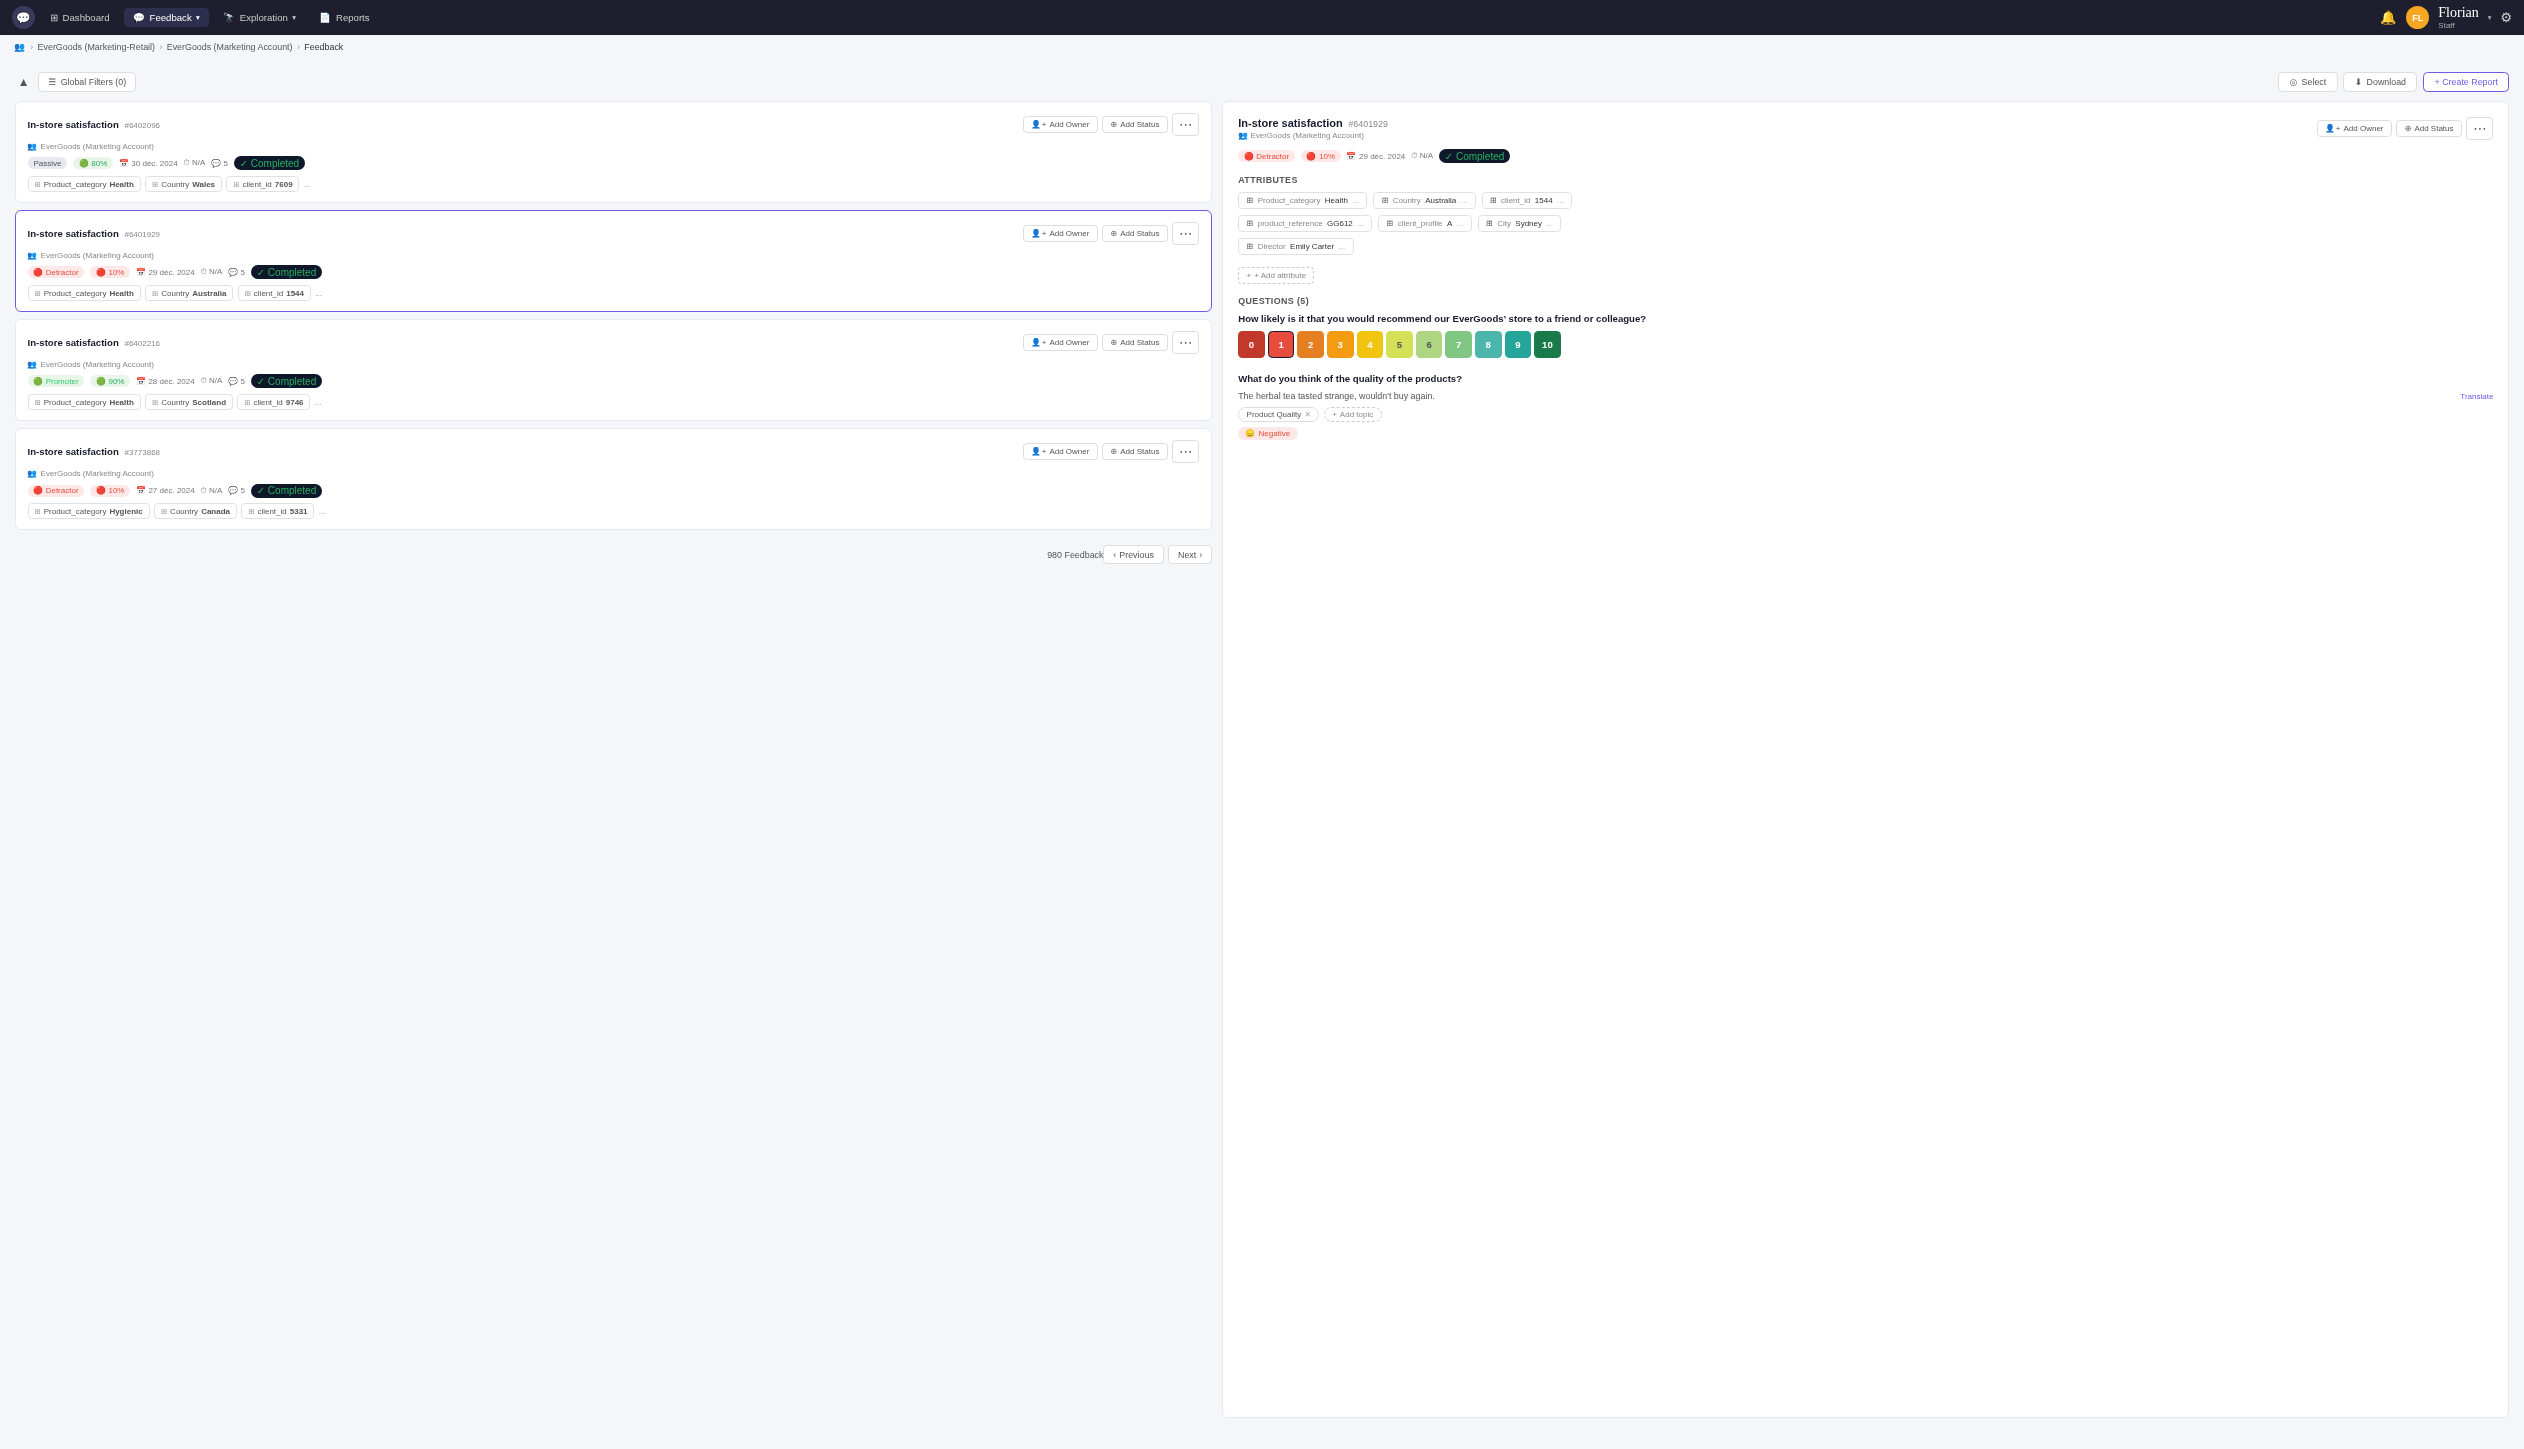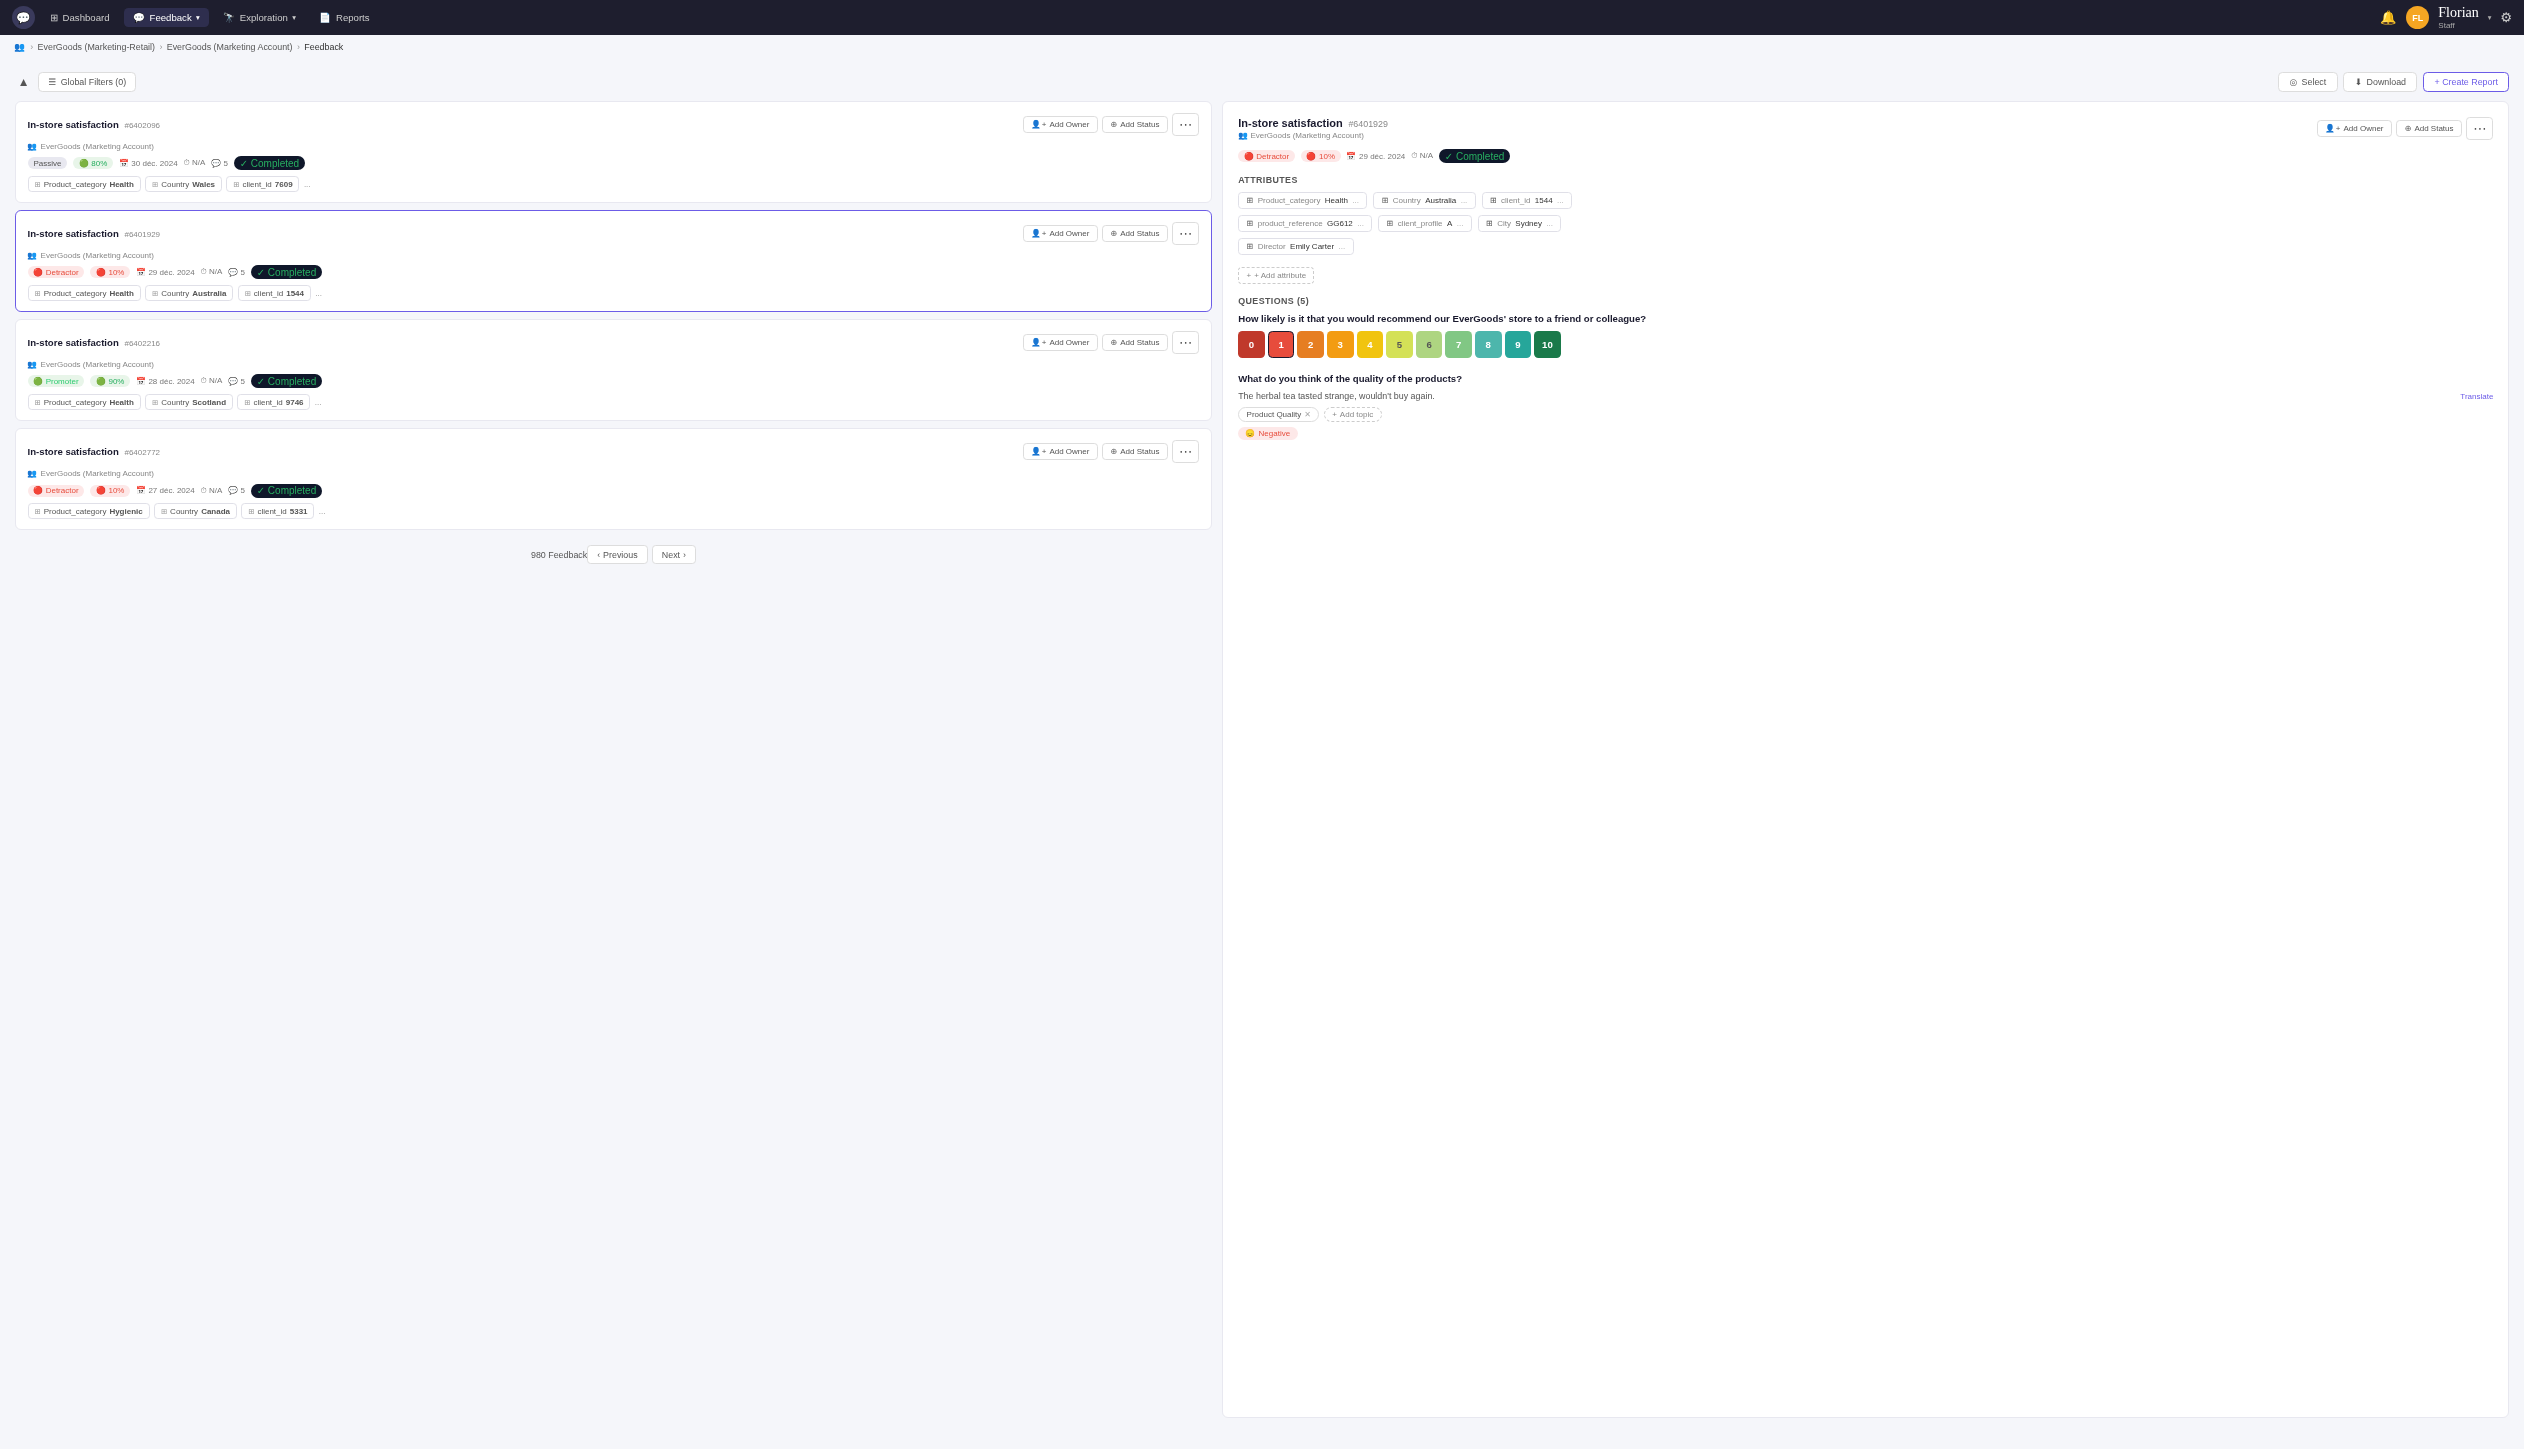--- a/index.html
+++ b/index.html
@@ -65,21 +65,21 @@
     .badge-score-red { background: #fde8e8; color: #e74c3c; border-radius: 8.9px; padding: 1.5px 5.9px; font-size: 8px; font-weight: 500; }
     .badge-completed { background: #0f172a; color: #27ae60; border-radius: 8.9px; padding: 1.5px 5.9px; font-size: 10px; }
     .meta-date, .meta-na, .meta-count { font-size: 8px; color: #777; display: flex; align-items: center; gap: 2.2px; }
 
     .card-attrs { display: flex; align-items: center; gap: 4.4px; flex-wrap: wrap; }
     .attr-chip { display: flex; align-items: center; gap: 3px; border: 0.7px solid #e0e0e8; border-radius: 3.7px; padding: 2.2px 5.9px; font-size: 8px; color: #555; background: #fff; }
     .attr-chip-icon { color: #999; font-size: 7.4px; }
     .attr-more { font-size: 8px; color: #888; cursor: pointer; }
 
     
-    .pagination { display: flex; align-items: center; justify-content: center; padding: 7.4px 0 0; }
+    .pagination { display: flex; align-items: center; justify-content: flex-end; padding: 7.4px 0 0; }
     .pagination-count { font-size: 8.9px; color: #555; }
     .pagination-btns { display: flex; gap: 4.4px; }
     .pag-btn { display: flex; align-items: center; gap: 3px; border: 0.7px solid #ddd; border-radius: 3.7px; padding: 3.7px 8.9px; background: #fff; cursor: pointer; font-size: 8.9px; color: #555; }
 
     
     .right-panel { flex: 1; background: #fff; border: 0.7px solid #e8e8f0; border-radius: 5.9px; padding: 14.8px; overflow-y: auto; margin-left: 10.3px; }
 
     .detail-header { display: flex; align-items: flex-start; justify-content: space-between; margin-bottom: 8.9px; }
     .detail-title { font-size: 11px; font-weight: 700; color: #1a1a2e; }
     .detail-id { font-size: 8.9px; color: #888; font-weight: 400; margin-left: 3px; }
@@ -345,21 +345,21 @@
           client_id <strong>9746</strong>
         </span>
         <span class="attr-more">...</span>
       </div>
     </div>
 
     <div class="feedback-card">
       <div class="card-header">
         <div>
           <span class="card-title">In-store satisfaction</span>
-          <span class="card-id">#6402772</span>
+          <span class="card-id">#3773868</span>
         </div>
         <div class="card-actions">
           <button class="card-action-btn">
             <span>👤+</span>
             <span>Add Owner</span>
           </button>
           <button class="card-action-btn">
             <span>⊕</span>
             <span>Add Status</span>
           </button>

